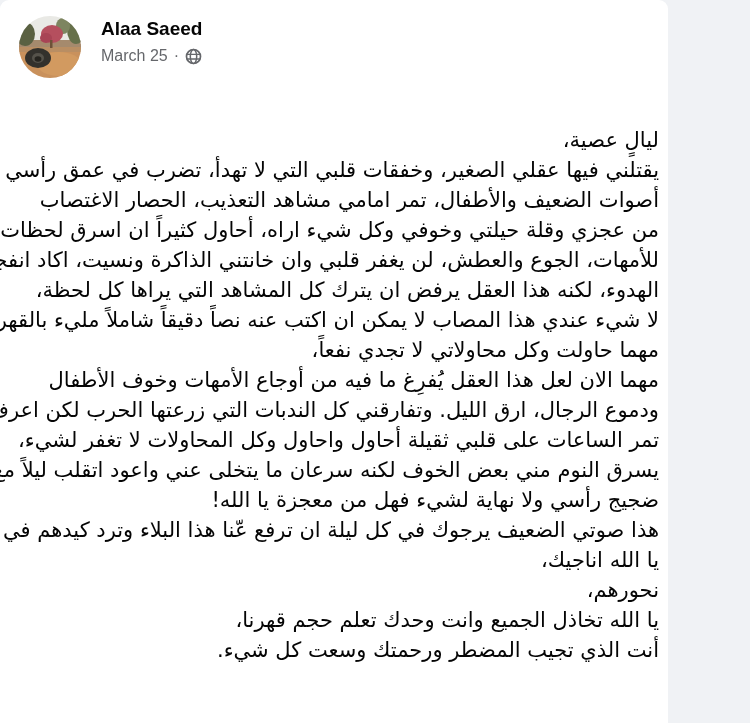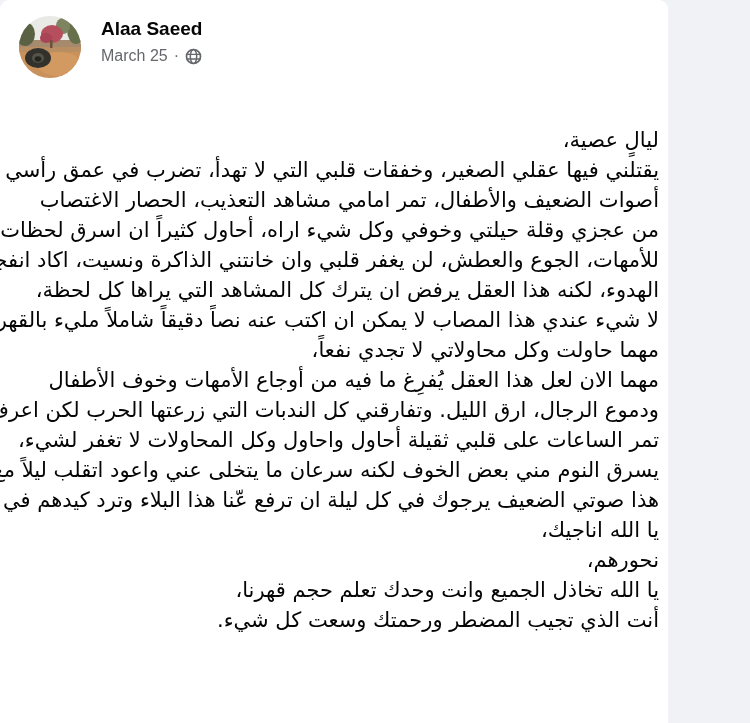--- a/index.html
+++ b/index.html
@@ -138,20 +138,21 @@
       <div class="line">أصوات الضعيف والأطفال، تمر امامي مشاهد التعذيب، الحصار الاغتصاب</div>
       <div class="line">من عجزي وقلة حيلتي وخوفي وكل شيء اراه، أحاول كثيراً ان اسرق لحظات من</div>
       <div class="line">للأمهات، الجوع والعطش، لن يغفر قلبي وان خانتني الذاكرة ونسيت، اكاد انفجر</div>
       <div class="line">الهدوء، لكنه هذا العقل يرفض ان يترك كل المشاهد التي يراها كل لحظة،</div>
       <div class="line">لا شيء عندي هذا المصاب لا يمكن ان اكتب عنه نصاً دقيقاً شاملاً مليء بالقهر،</div>
       <div class="line">مهما حاولت وكل محاولاتي لا تجدي نفعاً،</div>
       <div class="line">مهما الان لعل هذا العقل يُفرِغ ما فيه من أوجاع الأمهات وخوف الأطفال</div>
       <div class="line">ودموع الرجال، ارق الليل. وتفارقني كل الندبات التي زرعتها الحرب لكن اعرف لن</div>
       <div class="line">تمر الساعات على قلبي ثقيلة أحاول واحاول وكل المحاولات لا تغفر لشيء،</div>
       <div class="line">يسرق النوم مني بعض الخوف لكنه سرعان ما يتخلى عني واعود اتقلب ليلاً مع</div>
+      <div class="line">ضجيج رأسي ولا نهاية لشيء فهل من معجزة يا الله!</div>
       <div class="line">هذا صوتي الضعيف يرجوك في كل ليلة ان ترفع عّنا هذا البلاء وترد كيدهم في</div>
       <div class="line">يا الله اناجيك،</div>
       <div class="line">نحورهم،</div>
       <div class="line">يا الله تخاذل الجميع وانت وحدك تعلم حجم قهرنا،</div>
       <div class="line">أنت الذي تجيب المضطر ورحمتك وسعت كل شيء.</div>
     </div>
 
 </div>
 
 </body></html>

